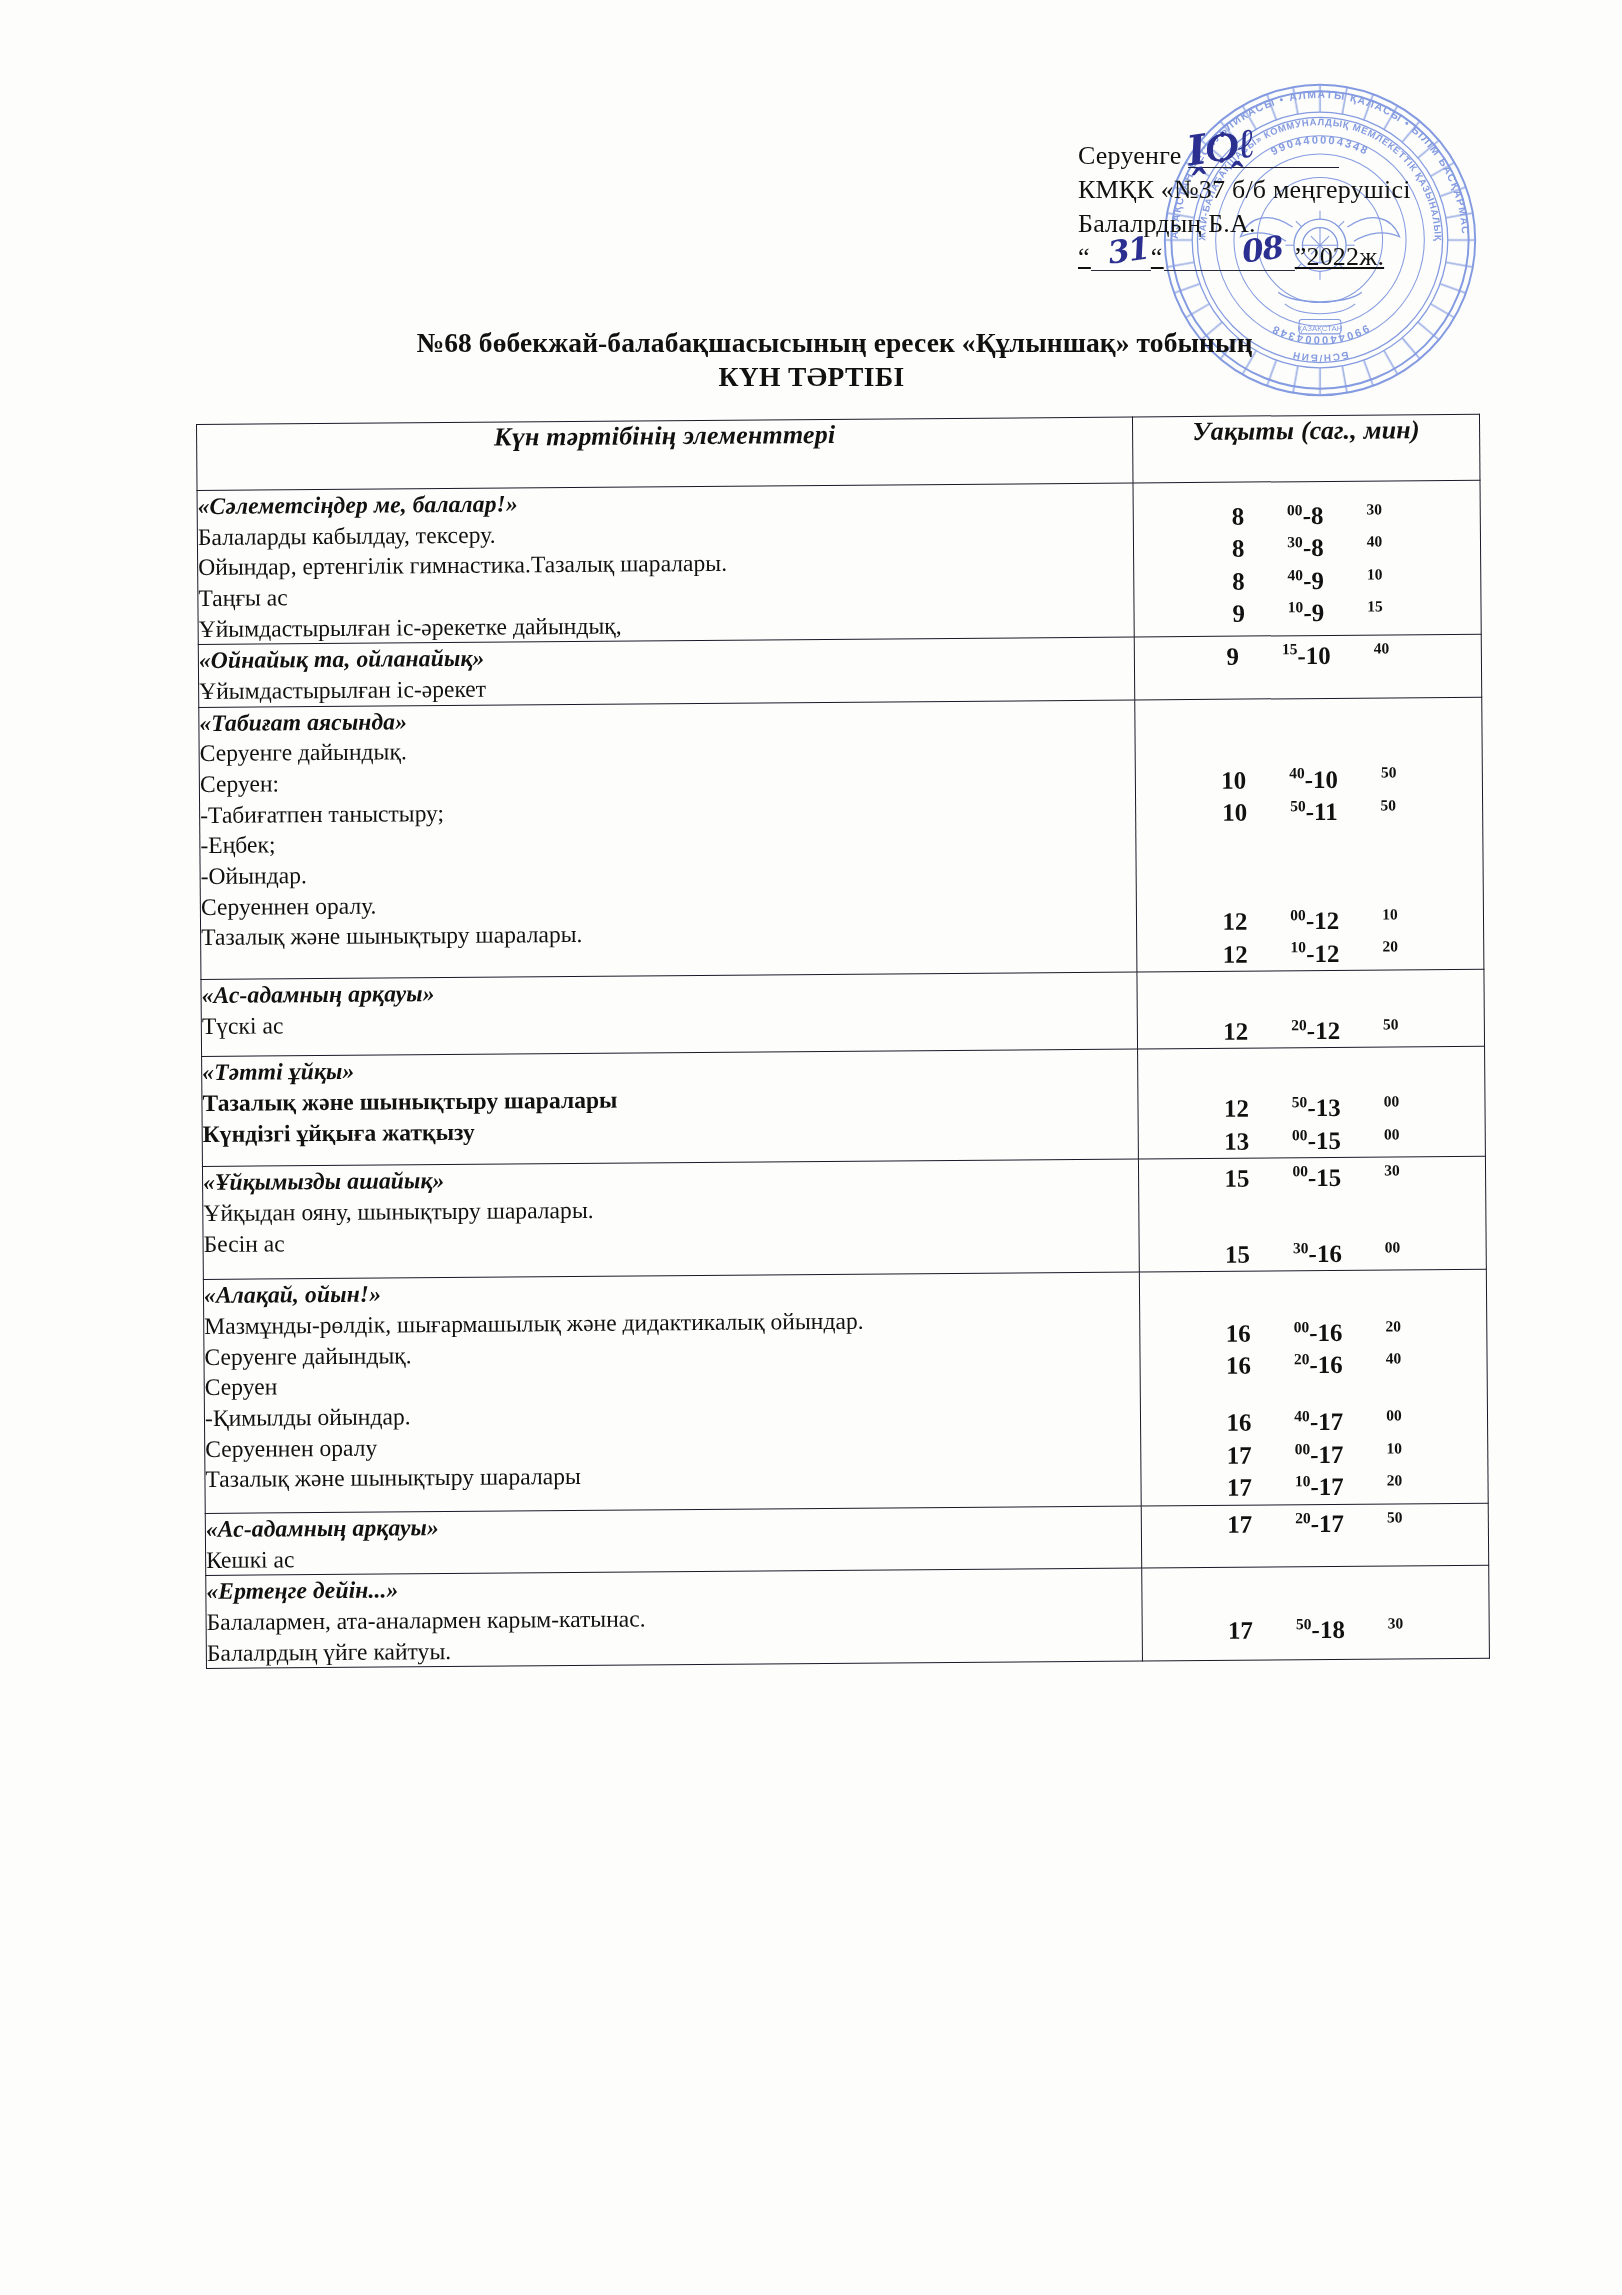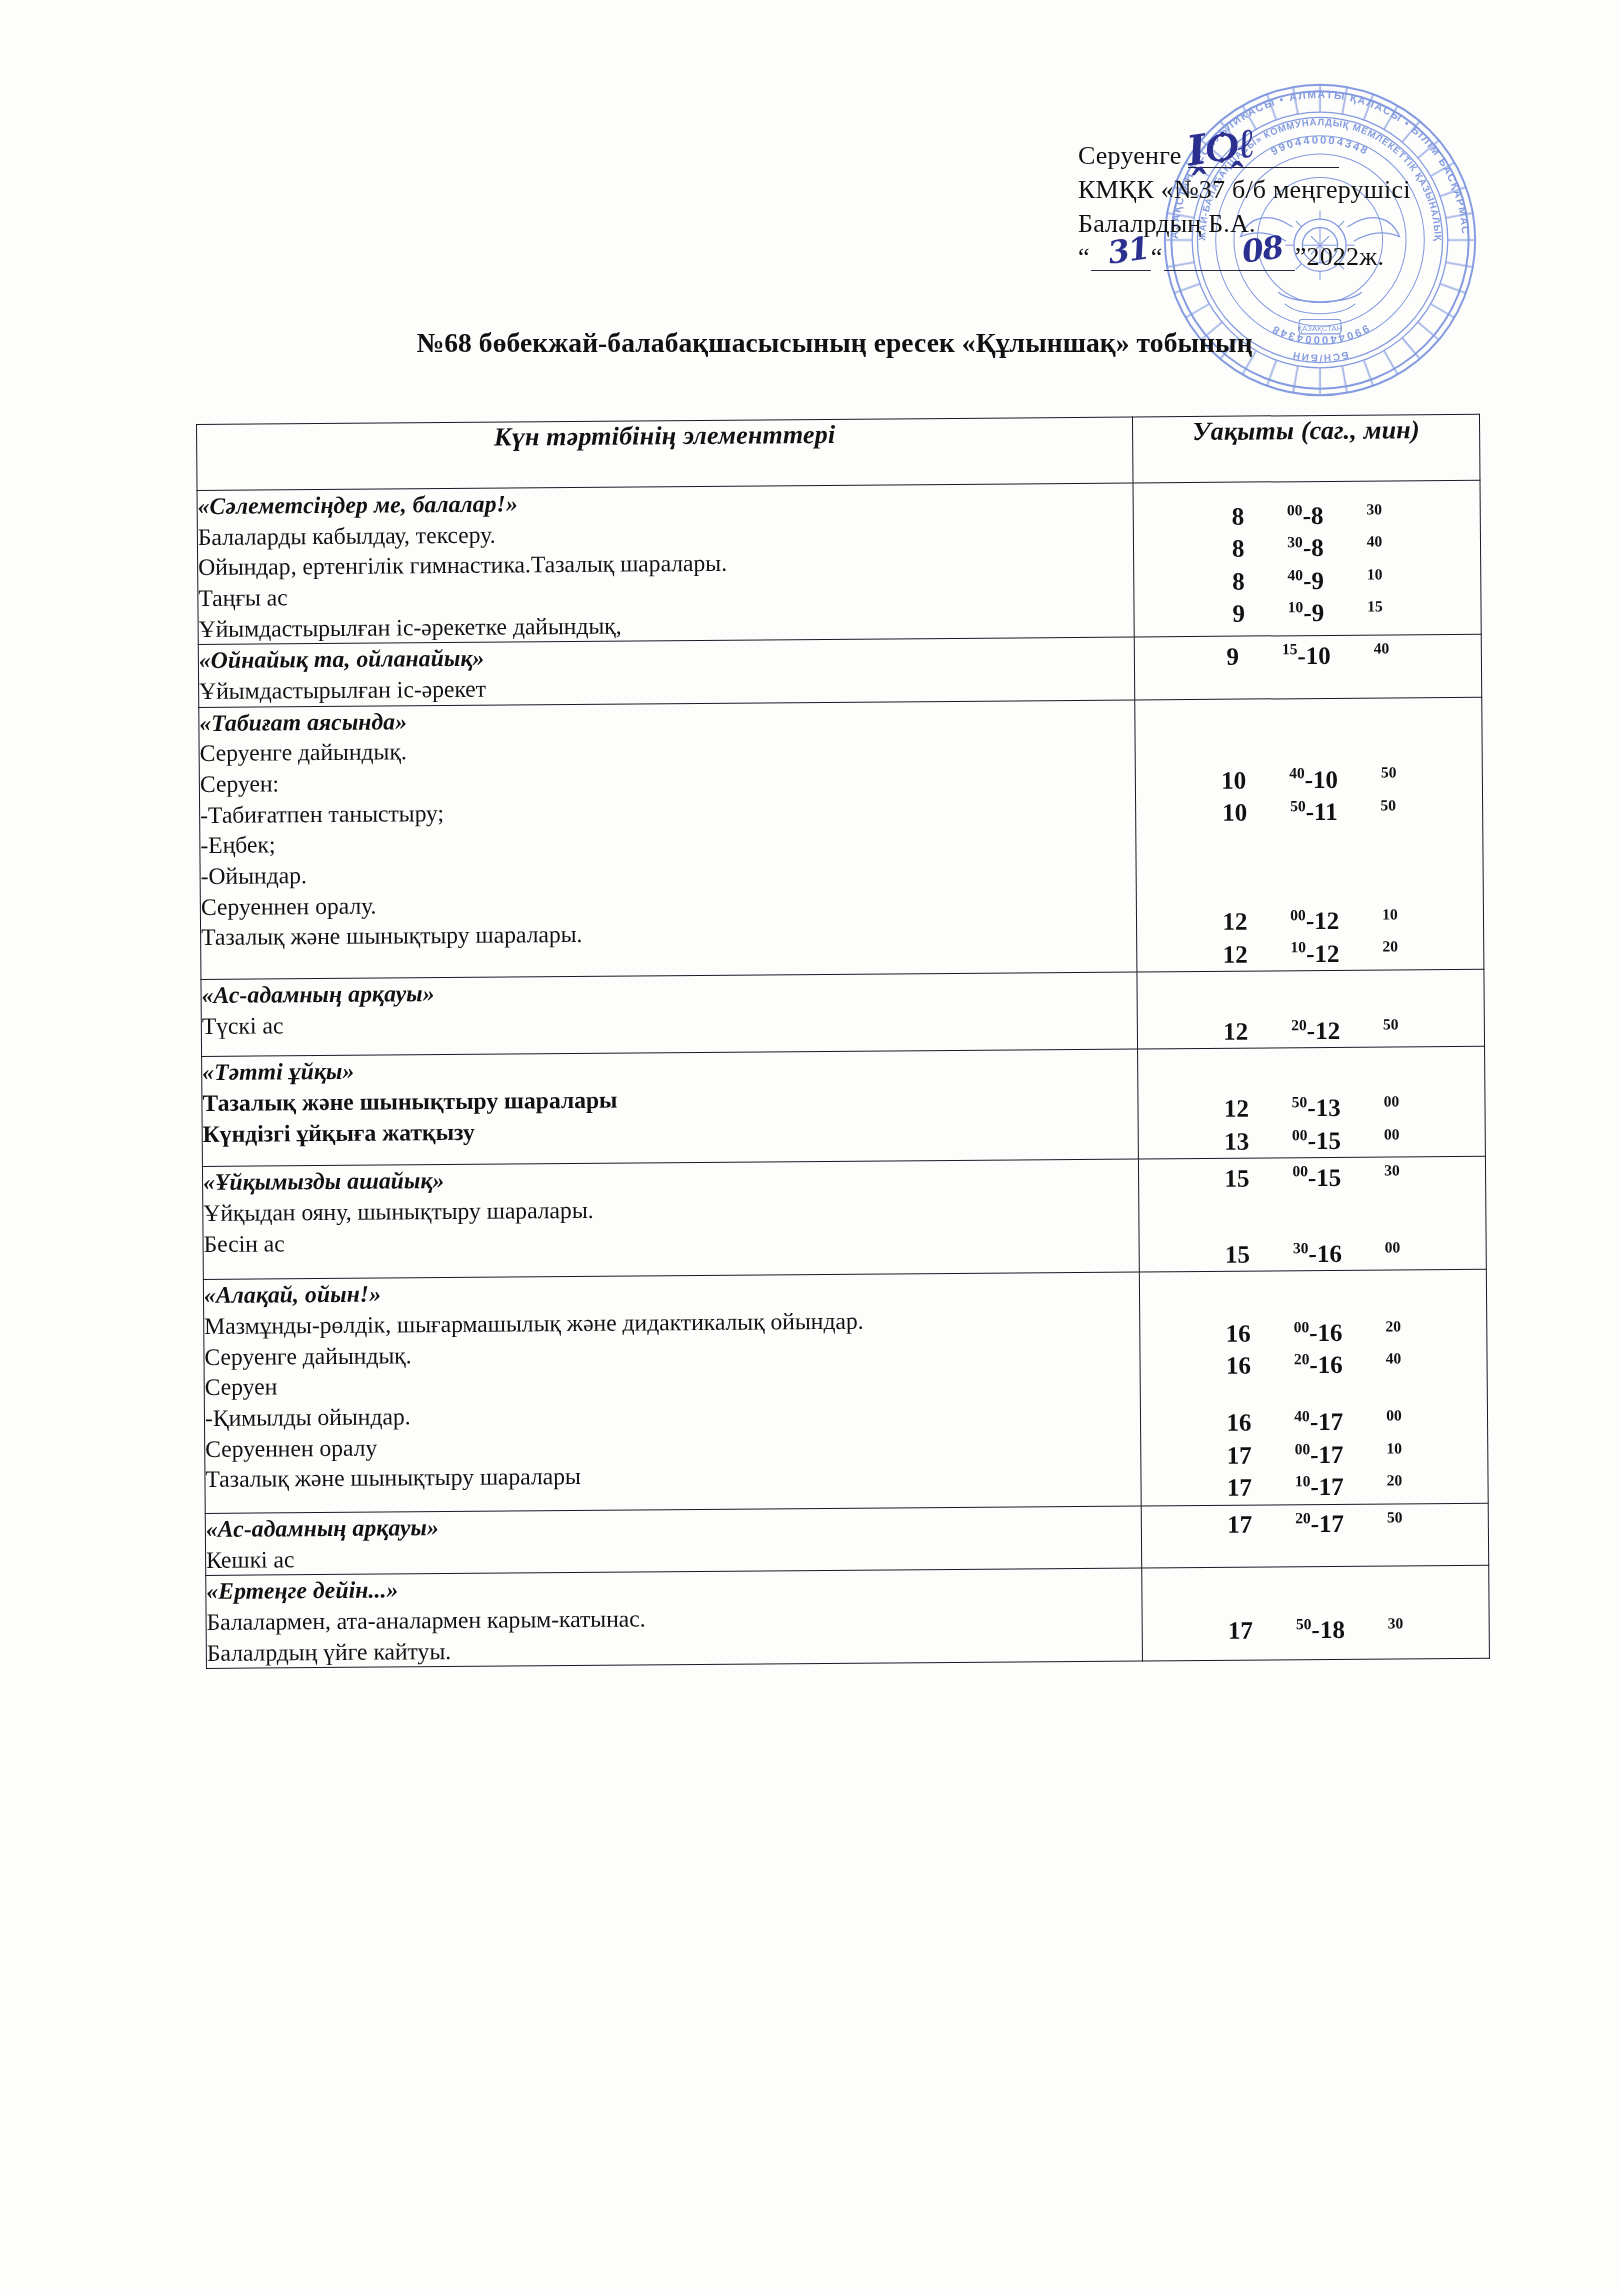--- a/index.html
+++ b/index.html
@@ -22,21 +22,21 @@
   .approval{
     position:absolute;
     left:1078px; top:139px;
     width:419px;
     font-size:26px;
     line-height:1.30;
     letter-spacing:0.2px;
     z-index:5;
   }
   .approval .ln{white-space:nowrap;}
-  .approval .ln.date{position:relative;}
+  .approval .ln.date{position:relative;text-decoration:underline;}
   .sig-rule{
     display:inline-block;
     width:151px;border-bottom:1.3px solid #1c1c2e;
     vertical-align:-3.9px;margin-left:6.5px;
   }
   .q{letter-spacing:1.3px;}
   .date-blank{
     display:inline-block;width:60px;
     border-bottom:1.3px solid #2a2a40;
     vertical-align:-5.2px;
@@ -274,20 +274,21 @@
     <div class="ln">Балалрдың Б.А.</div>
     <div class="ln date">
       <span class="q">“</span><span class="date-blank"></span><span class="q">“</span><span class="date-blank2"></span><span>”2022ж.</span>
       <span class="hand hand-day">31</span>
       <span class="hand hand-mon">08</span>
     </div>
   </div>
 
   <div class="doc-title">
     <div class="l1">№68 бөбекжай-балабақшасысының ересек «Құлыншақ» тобының</div>
+    <div class="l2">КҮН ТӘРТІБІ</div>
   </div>
 
   <div class="table-wrap">
     <table class="schedule">
       <colgroup>
           <col class="c-elem">
           <col class="c-time">
         </colgroup>
       <thead>
         <tr>

